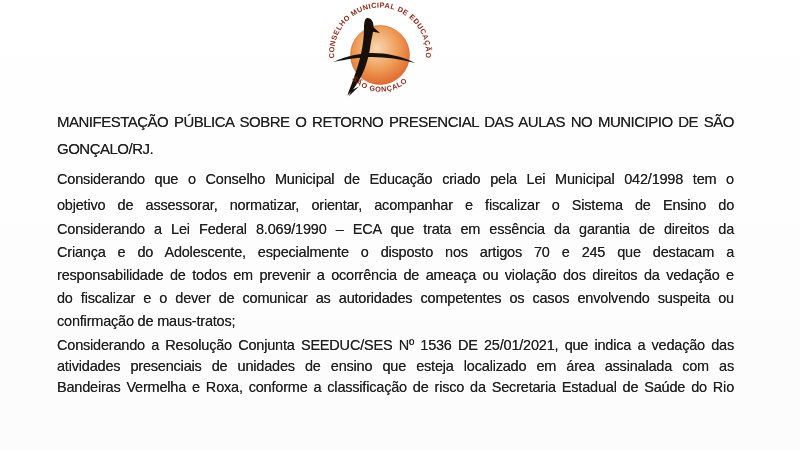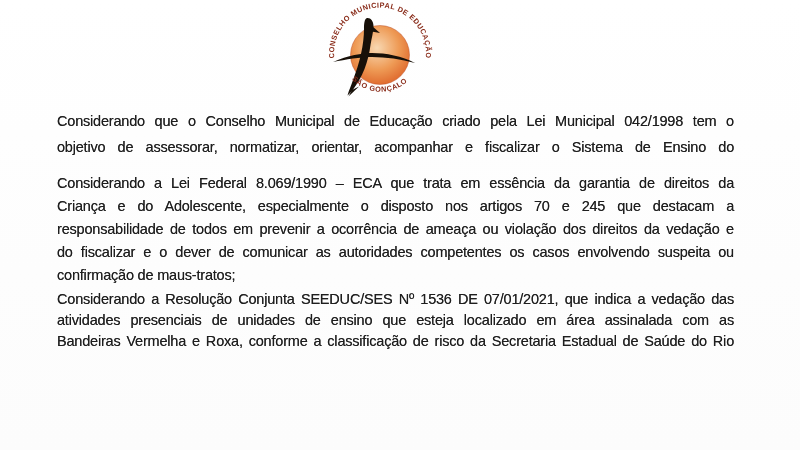--- a/index.html
+++ b/index.html
@@ -46,21 +46,21 @@
     white-space:normal;
   }
   .line.last{text-align-last:left;}
   .title{line-height:27px;margin-bottom:4px;}
   .title .line{
     font-size:15px;
     letter-spacing:-0.5px;
     word-spacing:0.5px;
   }
   .para{font-size:14.5px;letter-spacing:-0.2px;}
-  .para-1{line-height:26px;margin-bottom:12px;}
+  .para-1{line-height:26px;margin-bottom:0;}
   .para-2{line-height:23px;margin-bottom:2px;}
   .para-3{line-height:21px;margin-bottom:0;}
 </style>
 </head>
 <body>
 
 <div class="page">
 
   <div class="logo-wrap">
     <svg width="116" height="98" viewBox="0 0 116 96">
@@ -90,31 +90,35 @@
       <text class="ring-text" text-anchor="middle" fill="#8a2d1b">
         <textPath href="#arcTop" startOffset="50%">CONSELHO MUNICIPAL DE EDUCAÇÃO</textPath>
       </text>
       <text class="ring-text-bottom" text-anchor="middle" fill="#8a2d1b">
         <textPath href="#arcBottom" startOffset="50%">SÃO GONÇALO</textPath>
       </text>
     </svg>
   </div>
 
   <div class="doc">
+    <div class="block title">
+        <div class="line">MANIFESTAÇÃO PÚBLICA SOBRE O RETORNO PRESENCIAL DAS AULAS NO MUNICIPIO DE SÃO</div>
+        <div class="line last">GONÇALO/RJ.</div>
+      </div>
     <div class="block para para-1">
         <div class="line">Considerando que o Conselho Municipal de Educação criado pela Lei Municipal 042/1998 tem o</div>
         <div class="line">objetivo de assessorar, normatizar, orientar, acompanhar e fiscalizar o Sistema de Ensino do</div>
       </div>
     <div class="block para para-2">
         <div class="line">Considerando a Lei Federal 8.069/1990 – ECA que trata em essência da garantia de direitos da</div>
         <div class="line">Criança e do Adolescente, especialmente o disposto nos artigos 70 e 245 que destacam a</div>
         <div class="line">responsabilidade de todos em prevenir a ocorrência de ameaça ou violação dos direitos da vedação e</div>
         <div class="line">do fiscalizar e o dever de comunicar as autoridades competentes os casos envolvendo suspeita ou</div>
         <div class="line last">confirmação de maus-tratos;</div>
       </div>
     <div class="block para para-3">
-        <div class="line">Considerando a Resolução Conjunta SEEDUC/SES Nº 1536 DE 07/01/2021, que indica a vedação das</div>
+        <div class="line">Considerando a Resolução Conjunta SEEDUC/SES Nº 1536 DE 25/01/2021, que indica a vedação das</div>
         <div class="line">atividades presenciais de unidades de ensino que esteja localizado em área assinalada com as</div>
         <div class="line">Bandeiras Vermelha e Roxa, conforme a classificação de risco da Secretaria Estadual de Saúde do Rio</div>
       </div>
   </div>
 
 </div>
 
 </body></html>

